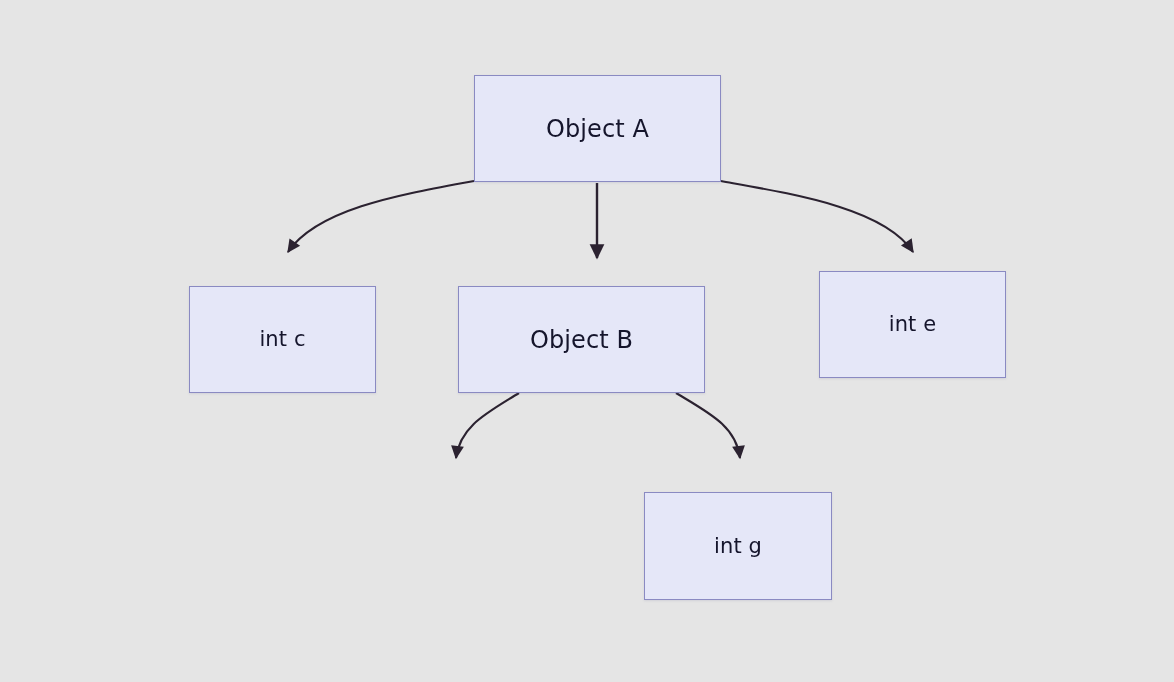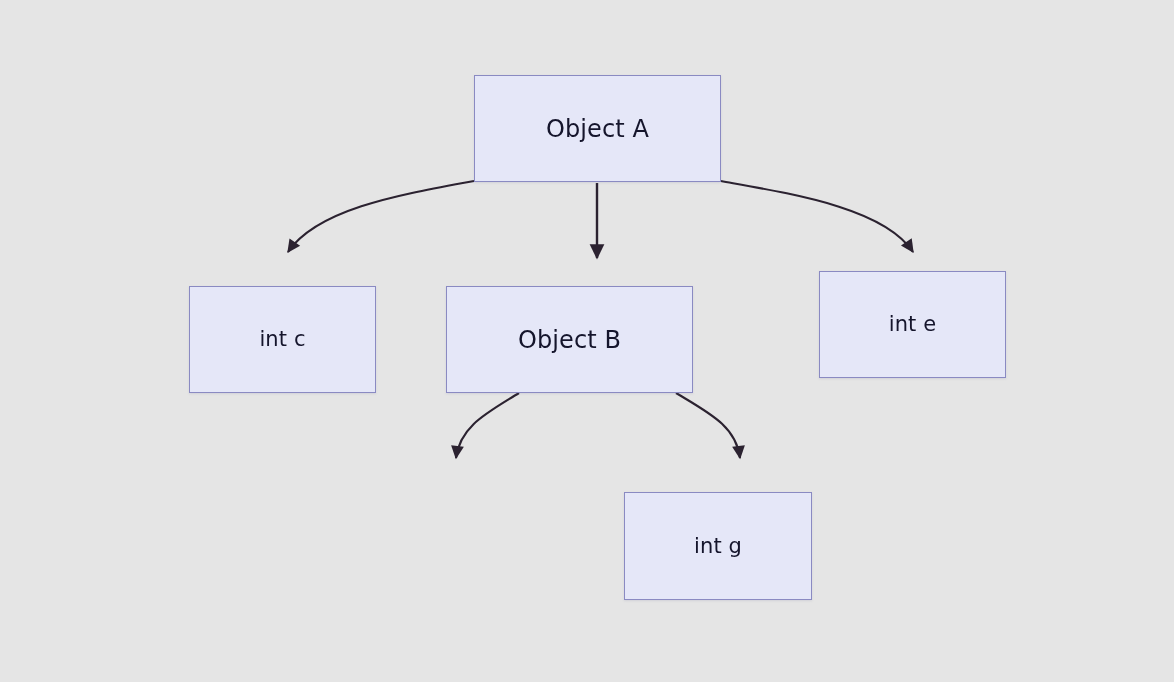--- a/index.html
+++ b/index.html
@@ -73,26 +73,26 @@
   </svg>
 
   <div class="node" style="left:474px; top:75px; width:247px; height:107px;">
     <span class="node-label lg">Object A</span>
   </div>
 
   <div class="node" style="left:189px; top:286px; width:187px; height:107px;">
     <span class="node-label">int c</span>
   </div>
 
-  <div class="node" style="left:446px; top:286px; width:247px; height:107px;">
+  <div class="node" style="left:458px; top:286px; width:247px; height:107px;">
     <span class="node-label lg">Object B</span>
   </div>
 
   <div class="node" style="left:819px; top:271px; width:187px; height:107px;">
     <span class="node-label">int e</span>
   </div>
 
 
-  <div class="node" style="left:624px; top:492px; width:188px; height:108px;">
+  <div class="node" style="left:644px; top:492px; width:188px; height:108px;">
     <span class="node-label">int g</span>
   </div>
 
 </div>
 
 </body></html>

